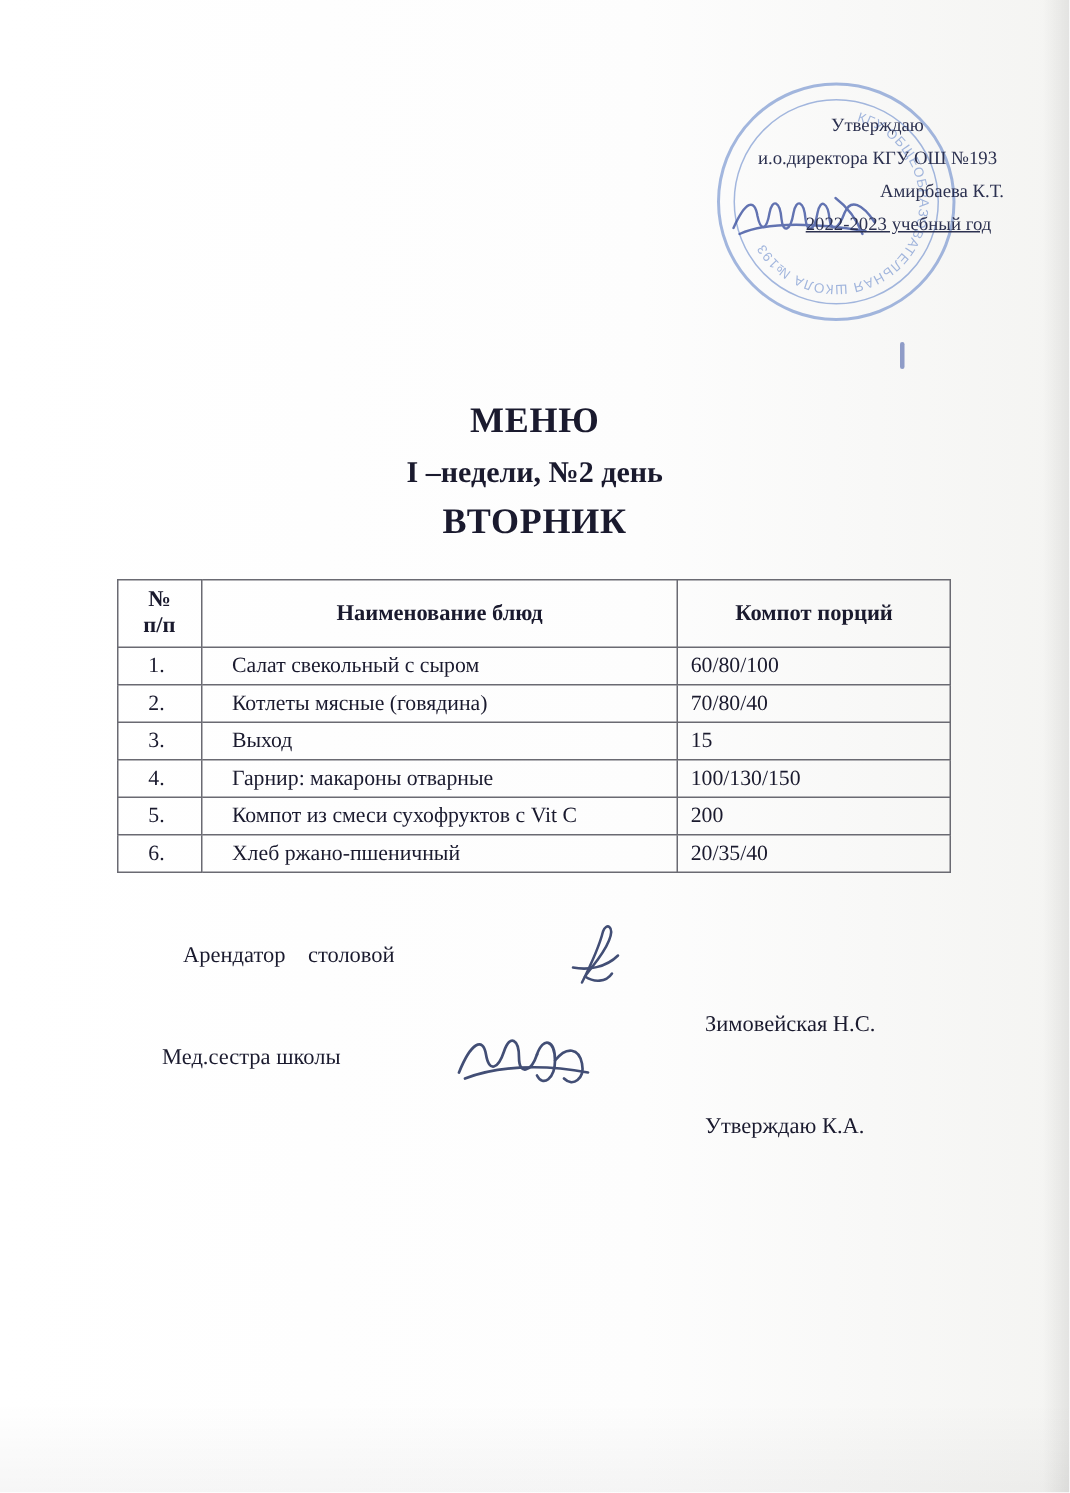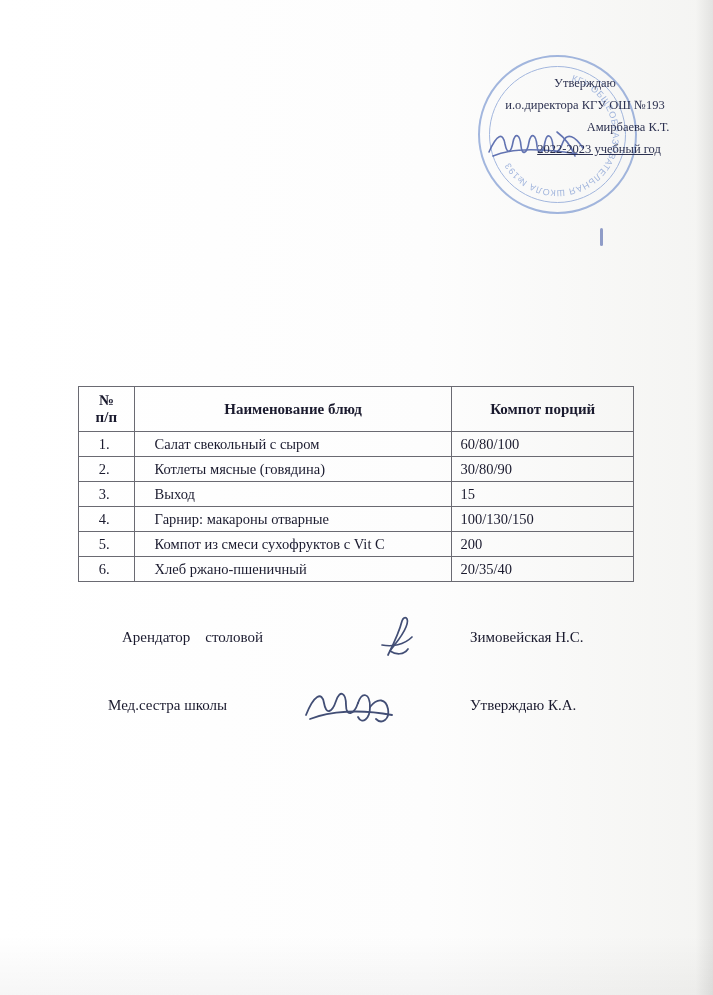--- a/index.html
+++ b/index.html
@@ -164,20 +164,21 @@
   }
   .sign-role {
     position: absolute;
     font-size: 15px;
     white-space: pre;
   }
   .sign-name {
     position: absolute;
     left: 470px;
     font-size: 15px;
+    margin-top: 46px;
   }
   .sign-scribble {
     position: absolute;
     width: 90px;
     height: 44px;
     opacity: 0.85;
     pointer-events: none;
   }
   .sign-scribble svg { width: 100%; height: 100%; }
   .r1 .sign-role { left: 122px; top: 4px; }
@@ -235,20 +236,25 @@
 
   <div class="approval">
     <span class="ln">Утверждаю</span>
     <span class="ln">и.о.директора КГУ ОШ №193</span>
     <span class="ln indent" style="padding-left:86px">Амирбаева К.Т.</span>
     <span class="ln center">2022-2023 учебный год</span>
   </div>
 
   <div class="ink-mark"></div>
 
+  <div class="titles">
+    <div class="title-main">МЕНЮ</div>
+    <div class="title-sub">I –недели, №2 день</div>
+    <div class="title-day">ВТОРНИК</div>
+  </div>
 
   <table class="menu-table">
     <thead>
       <tr>
         <th class="col-num">
           <div>№</div>
           <div>п/п</div>
         </th>
         <th class="col-name">Наименование блюд</th>
         <th class="col-out">Компот порций</th>
@@ -256,21 +262,21 @@
     </thead>
     <tbody>
       <tr>
         <td class="c-num">1.</td>
         <td class="c-name">Салат свекольный с сыром</td>
         <td class="c-out">60/80/100</td>
       </tr>
       <tr>
         <td class="c-num">2.</td>
         <td class="c-name">Котлеты мясные (говядина)</td>
-        <td class="c-out">30/80/90</td>
+        <td class="c-out">70/80/40</td>
       </tr>
       <tr>
         <td class="c-num">3.</td>
         <td class="c-name">Выход</td>
         <td class="c-out">15</td>
       </tr>
       <tr>
         <td class="c-num">4.</td>
         <td class="c-name">Гарнир: макароны отварные</td>
         <td class="c-out">100/130/150</td>

